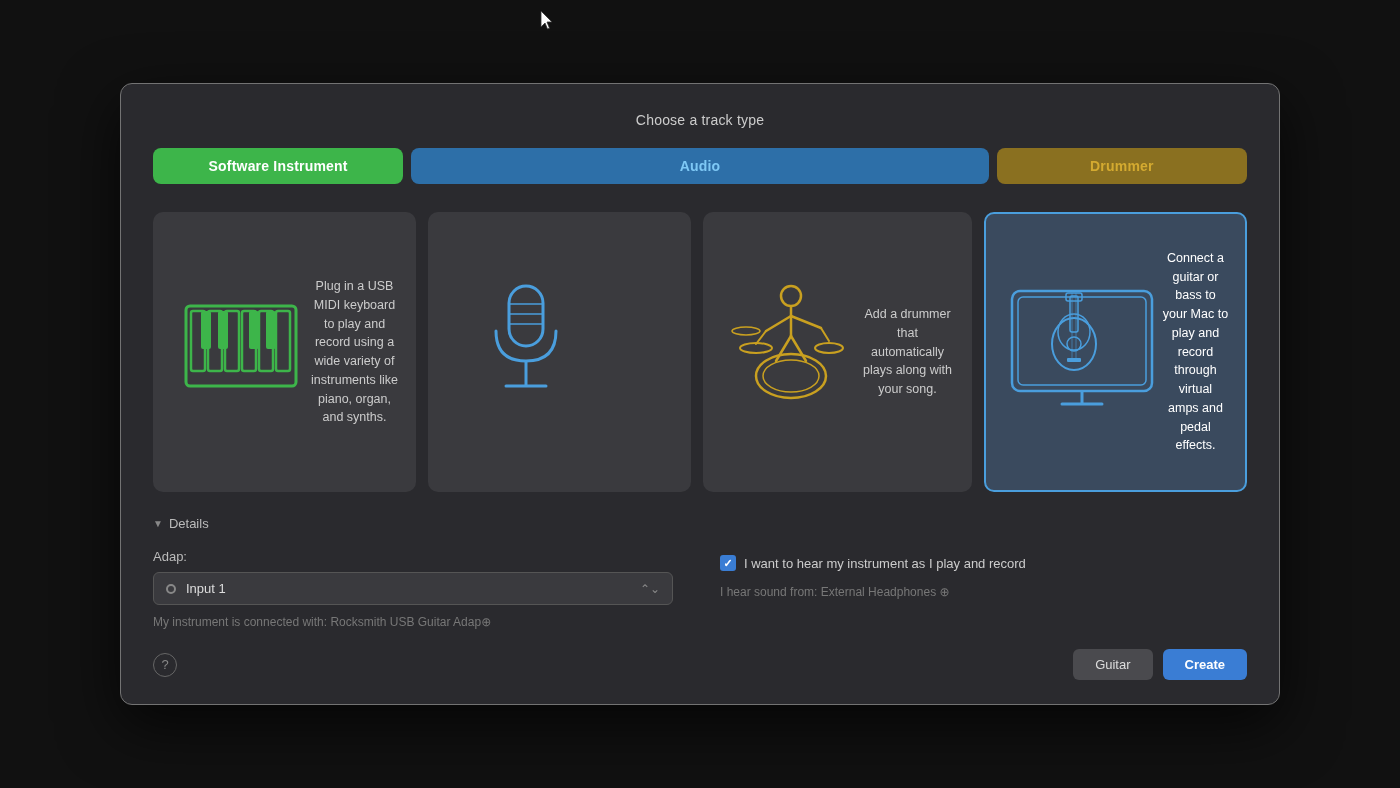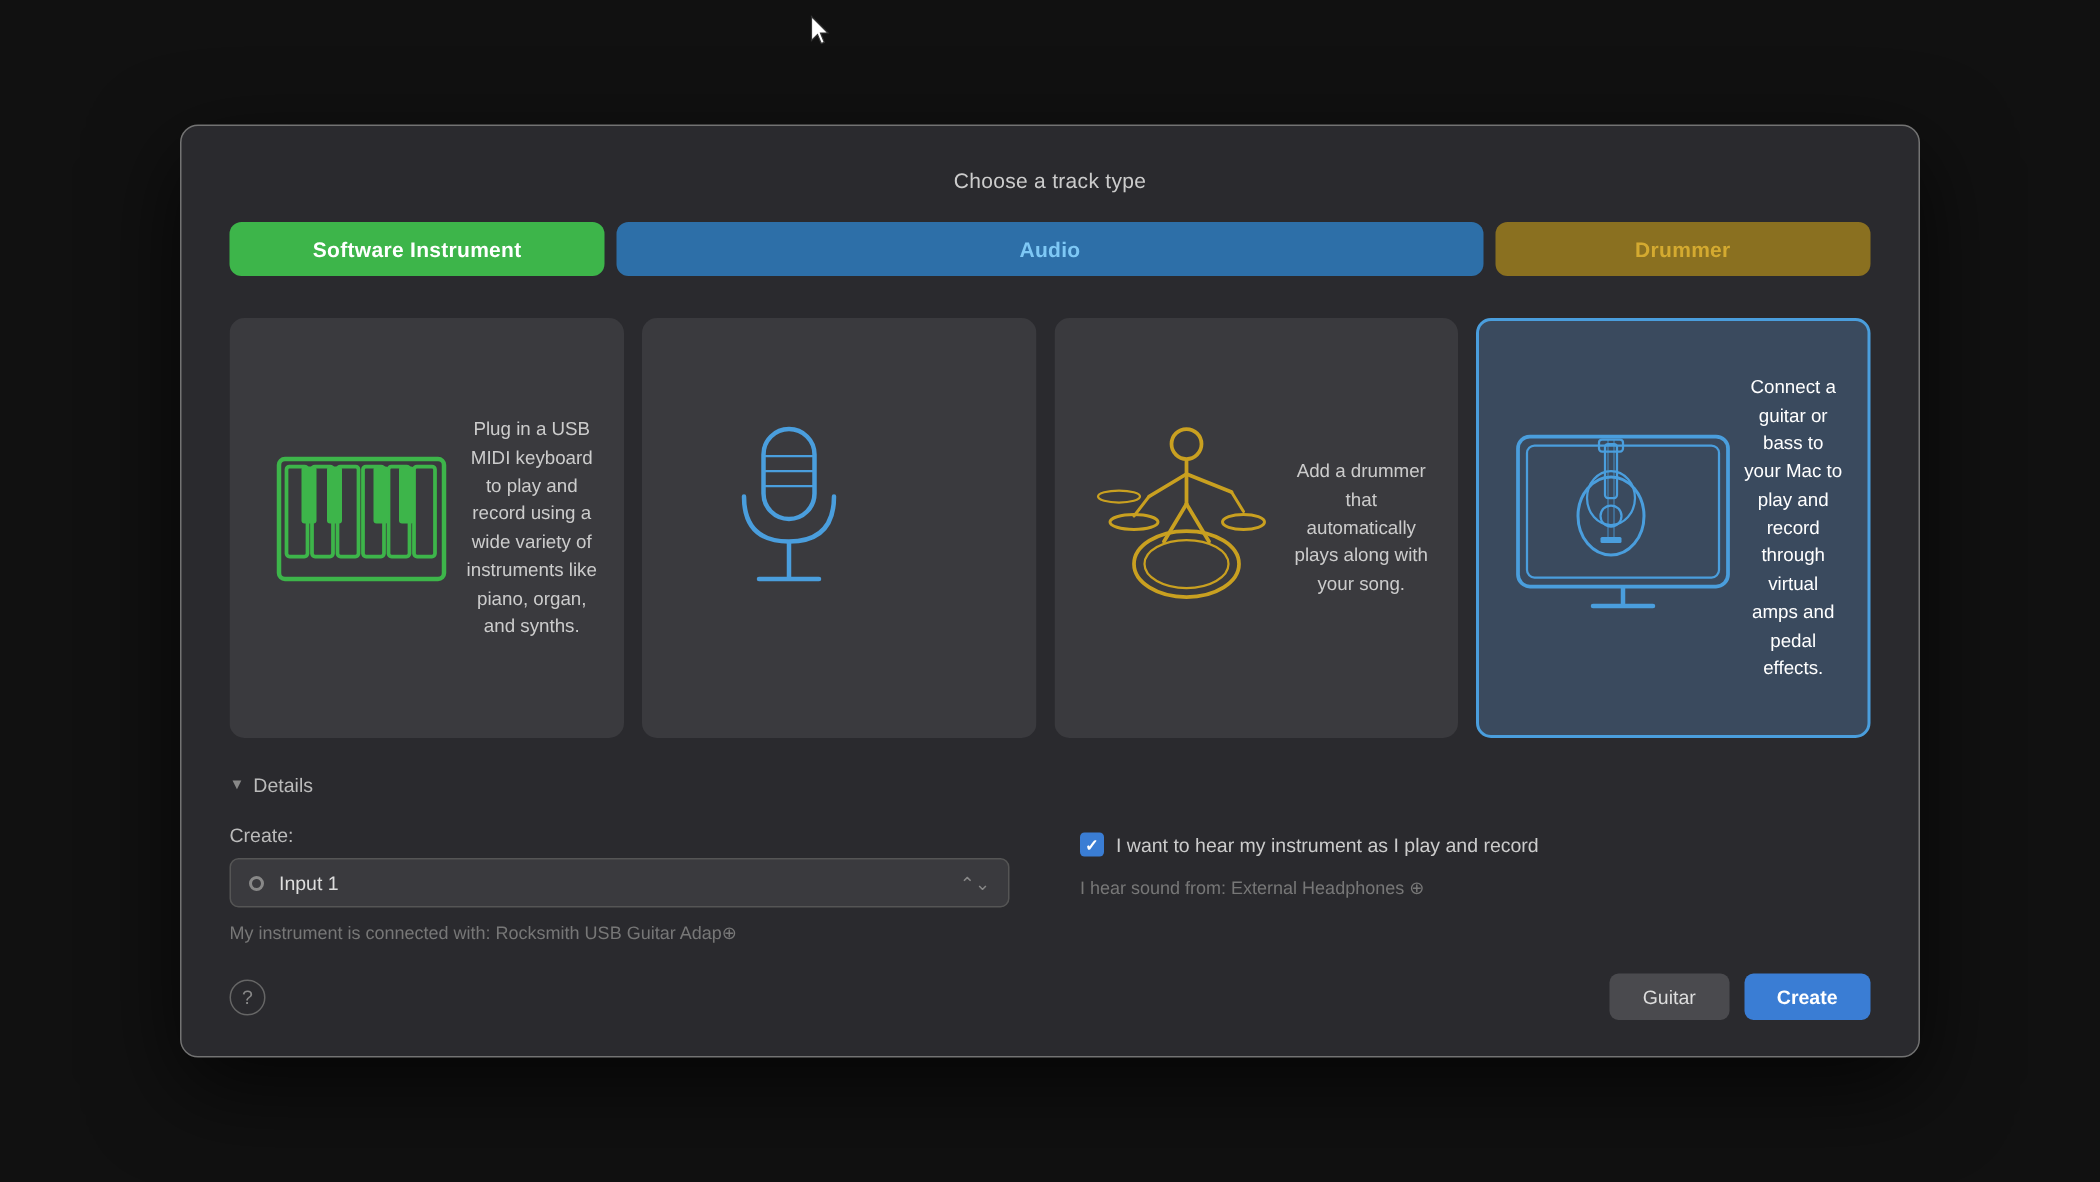--- a/index.html
+++ b/index.html
@@ -408,21 +408,21 @@
     </div>
 
     <div class="details-section">
       <div class="details-header">
         <span class="chevron">▼</span>
         <span>Details</span>
       </div>
 
       <div class="details-body">
         <div class="details-left">
-          <div class="input-label">Create:</div>
+          <div class="input-label">Adap:</div>
           <div class="input-select">
             <div class="input-select-circle"></div>
             <span class="input-select-text">Input 1</span>
             <span class="input-select-arrows">⌃⌄</span>
           </div>
           <div class="connection-info">My instrument is connected with: Rocksmith USB Guitar Adap⊕</div>
         </div>
 
         <div class="details-right">
           <div class="checkbox-row">

